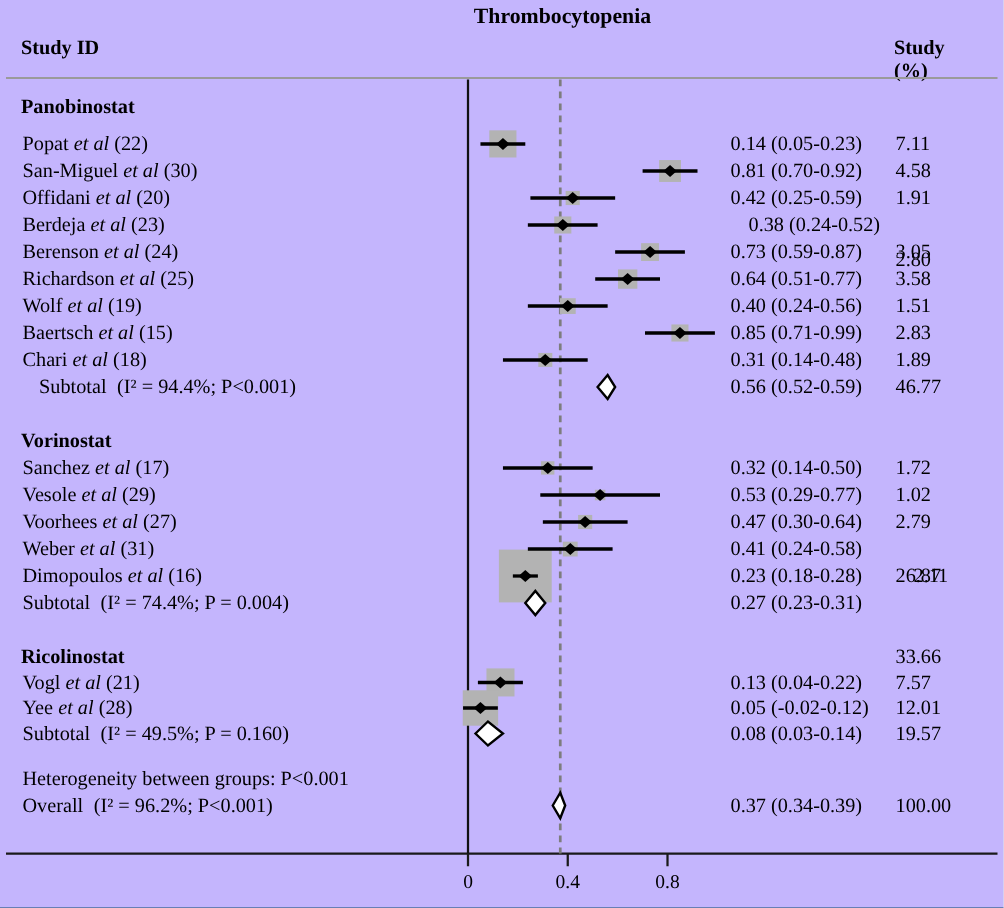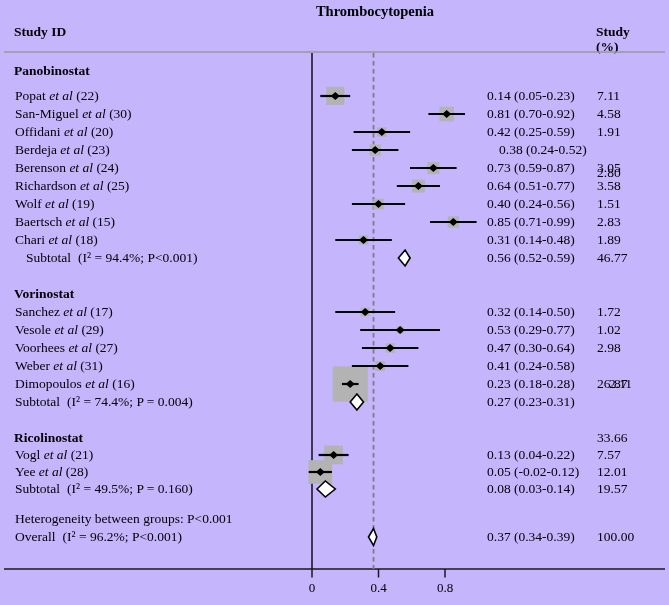--- a/index.html
+++ b/index.html
@@ -128,21 +128,21 @@
       <div class="row" style="left: 597px; top: 249px;">46.77</div>
       <div class="row grp" style="left: 14px; top: 285px;">Vorinostat</div>
       <div class="row" style="left: 15px; top: 303px;">Sanchez <i>et al</i> (17)</div>
       <div class="row" style="left: 487px; top: 303px;">0.32 (0.14-0.50)</div>
       <div class="row" style="left: 597px; top: 303px;">1.72</div>
       <div class="row" style="left: 15px; top: 321px;">Vesole <i>et al</i> (29)</div>
       <div class="row" style="left: 487px; top: 321px;">0.53 (0.29-0.77)</div>
       <div class="row" style="left: 597px; top: 321px;">1.02</div>
       <div class="row" style="left: 15px; top: 339px; text-align: center;">Voorhees <i>et al</i> (27)</div>
       <div class="row" style="left: 487px; top: 339px;">0.47 (0.30-0.64)</div>
-      <div class="row" style="left: 597px; top: 339px;">2.98</div>
+      <div class="row" style="left: 597px; top: 339px;">2.79</div>
       <div class="row" style="left: 15px; top: 357px;">Weber <i>et al</i> (31)</div>
       <div class="row" style="left: 487px; top: 357px;">0.41 (0.24-0.58)</div>
       <div class="row" style="left: 597px; top: 375px; margin-left: 12px;">2.11</div>
       <div class="row" style="left: 15px; top: 375px;">Dimopoulos <i>et al</i> (16)</div>
       <div class="row" style="left: 487px; top: 375px;">0.23 (0.18-0.28)</div>
       <div class="row" style="left: 597px; top: 375px;">26.87</div>
       <div class="row" style="left: 15px; top: 393px;">Subtotal<span class="detail-gap">(I² = 74.4%; P = 0.004)</span></div>
       <div class="row" style="left: 487px; top: 393px;">0.27 (0.23-0.31)</div>
       <div class="row" style="left: 597px; top: 393px; margin-top: 36px;">33.66</div>
       <div class="row grp" style="left: 14px; top: 429px;">Ricolinostat</div>

